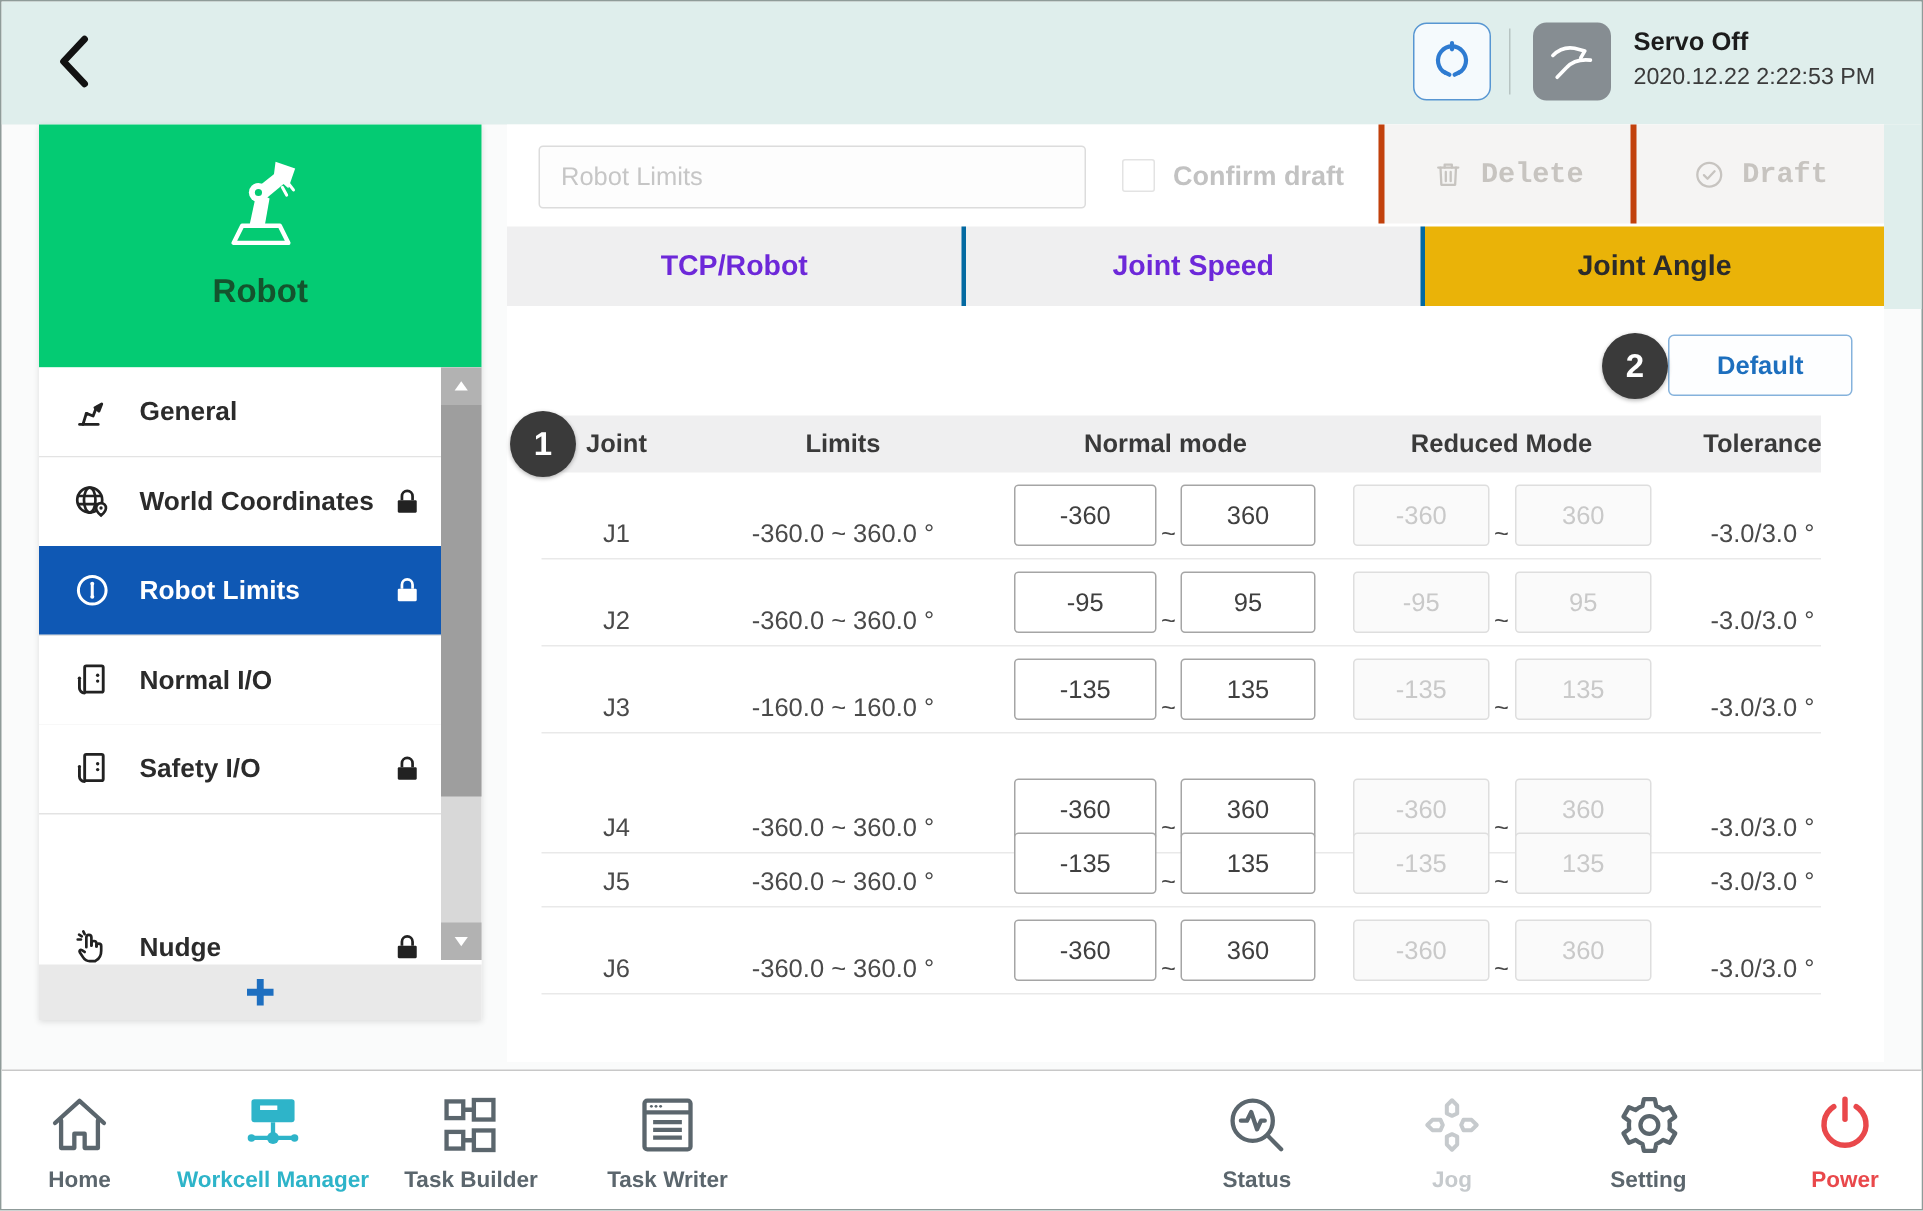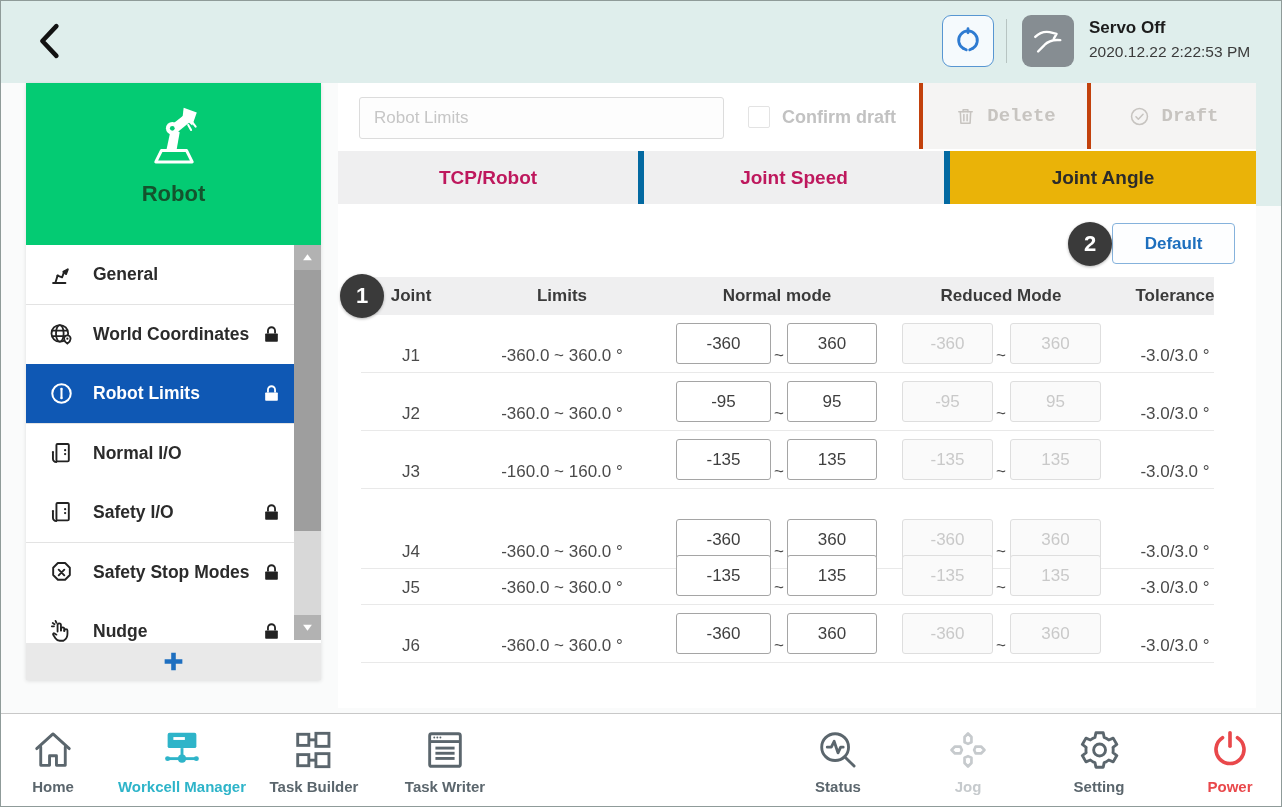--- a/index.html
+++ b/index.html
@@ -58,22 +58,22 @@
   .chk{position:absolute;left:410px;top:23px;width:22px;height:22px;border:1.5px solid #e3e3e3;
        background:#fff;border-radius:2px;cursor:pointer;}
   .chk-label{position:absolute;left:444px;top:24px;font-size:18px;font-weight:bold;color:#c2c2c2;}
   .tb-btn{position:absolute;top:0;height:66px;background:#f5f4f3;border:none;
           border-left:4px solid #c2410c;display:flex;align-items:center;justify-content:center;
           gap:10px;font-size:19px;font-weight:bold;color:#c7c4c0;
           font-family:Liberation Mono, monospace;cursor:default;}
   .tb-btn.delete{left:581px;width:168px;}
   .tb-btn.draft{left:749px;width:169px;}
   .tabs{position:absolute;left:0;top:68px;width:918px;height:53px;display:flex;}
-  .tab{width:306px;height:53px;background:#efeff0;color:#be185d;font-size:19px;font-weight:bold;
-       display:flex;align-items:center;justify-content:center;border-right:6px solid #0369a1;cursor:pointer;}
+  .tab{width:306px;height:53px;background:#efeff0;color:#6d28d9;font-size:19px;font-weight:bold;
+       display:flex;align-items:center;justify-content:center;border-right:3px solid #0369a1;cursor:pointer;}
   .tab:last-child{border-right:none;}
   .tab.active{background:#eab308;color:#2b2b2b;}
   .default-btn{position:absolute;left:774px;top:140px;width:123px;height:41px;border-radius:4px;
        background:#fdfeff;border:1.5px solid #85b2dc;color:#1d6fbe;font-size:17px;font-weight:bold;
        font-family:"Liberation Sans",sans-serif;cursor:pointer;}
   .badge{position:absolute;width:44px;height:44px;border-radius:50%;background:#3a3a3a;color:#fff;
        font-size:22px;font-weight:bold;text-align:center;line-height:44px;z-index:5;
        box-shadow:0 1px 3px rgba(0,0,0,.3);}
   .badge.b1{left:2px;top:191px;}
   .badge.b2{left:730px;top:139px;}
@@ -222,33 +222,20 @@
         </svg>
         <span class="si-label">Safety I/O</span>
         <span class="si-lock">
           <svg viewBox="0 0 24 24" width="23" height="23">
             <path d="M8.3 11V8.1a3.7 3.7 0 0 1 7.4 0V11" fill="none" stroke="currentColor" stroke-width="1.9"></path>
             <rect x="5.4" y="11" width="13.2" height="8.6" rx="0.8" fill="currentColor"></rect>
           </svg>
         </span>
       </div>
 
-      <div class="side-item i5">
-        <svg viewBox="0 0 24 24" width="27" height="27" fill="none" stroke="currentColor" stroke-width="1.7" stroke-linecap="round" stroke-linejoin="round">
-          <path d="M8.8 3.6h6.4l4.2 4.2v6.4l-4.2 4.2H8.8l-4.2-4.2V7.8z"></path>
-          <path d="M9.5 9.5l5 5M14.5 9.5l-5 5"></path>
-        </svg>
-        <span class="si-label">Safety Stop Modes</span>
-        <span class="si-lock">
-          <svg viewBox="0 0 24 24" width="23" height="23">
-            <path d="M8.3 11V8.1a3.7 3.7 0 0 1 7.4 0V11" fill="none" stroke="currentColor" stroke-width="1.9"></path>
-            <rect x="5.4" y="11" width="13.2" height="8.6" rx="0.8" fill="currentColor"></rect>
-          </svg>
-        </span>
-      </div>
 
       <div class="side-item i6">
         <svg viewBox="0 0 24 24" width="27" height="27" fill="none" stroke="currentColor" stroke-width="1.6" stroke-linecap="round" stroke-linejoin="round">
           <path d="M8.5 12V6.2a1.5 1.5 0 0 1 3 0V11"></path>
           <path d="M11.5 11V9.8a1.5 1.5 0 0 1 3 0v1.7"></path>
           <path d="M14.5 11.5v-.3a1.4 1.4 0 0 1 2.8 0v2.8c0 2.6-1 4.6-3 5.8l-.6.4h-3.2c-1.6 0-3-.8-3.9-2.2l-2-3.1c-.5-.8.4-1.7 1.2-1.2l1.7 1.1"></path>
           <path d="M4.2 4.5l1.6 1M3.4 7.4h1.9M6.7 2.6l.8 1.6"></path>
         </svg>
         <span class="si-label">Nudge</span>
         <span class="si-lock">

